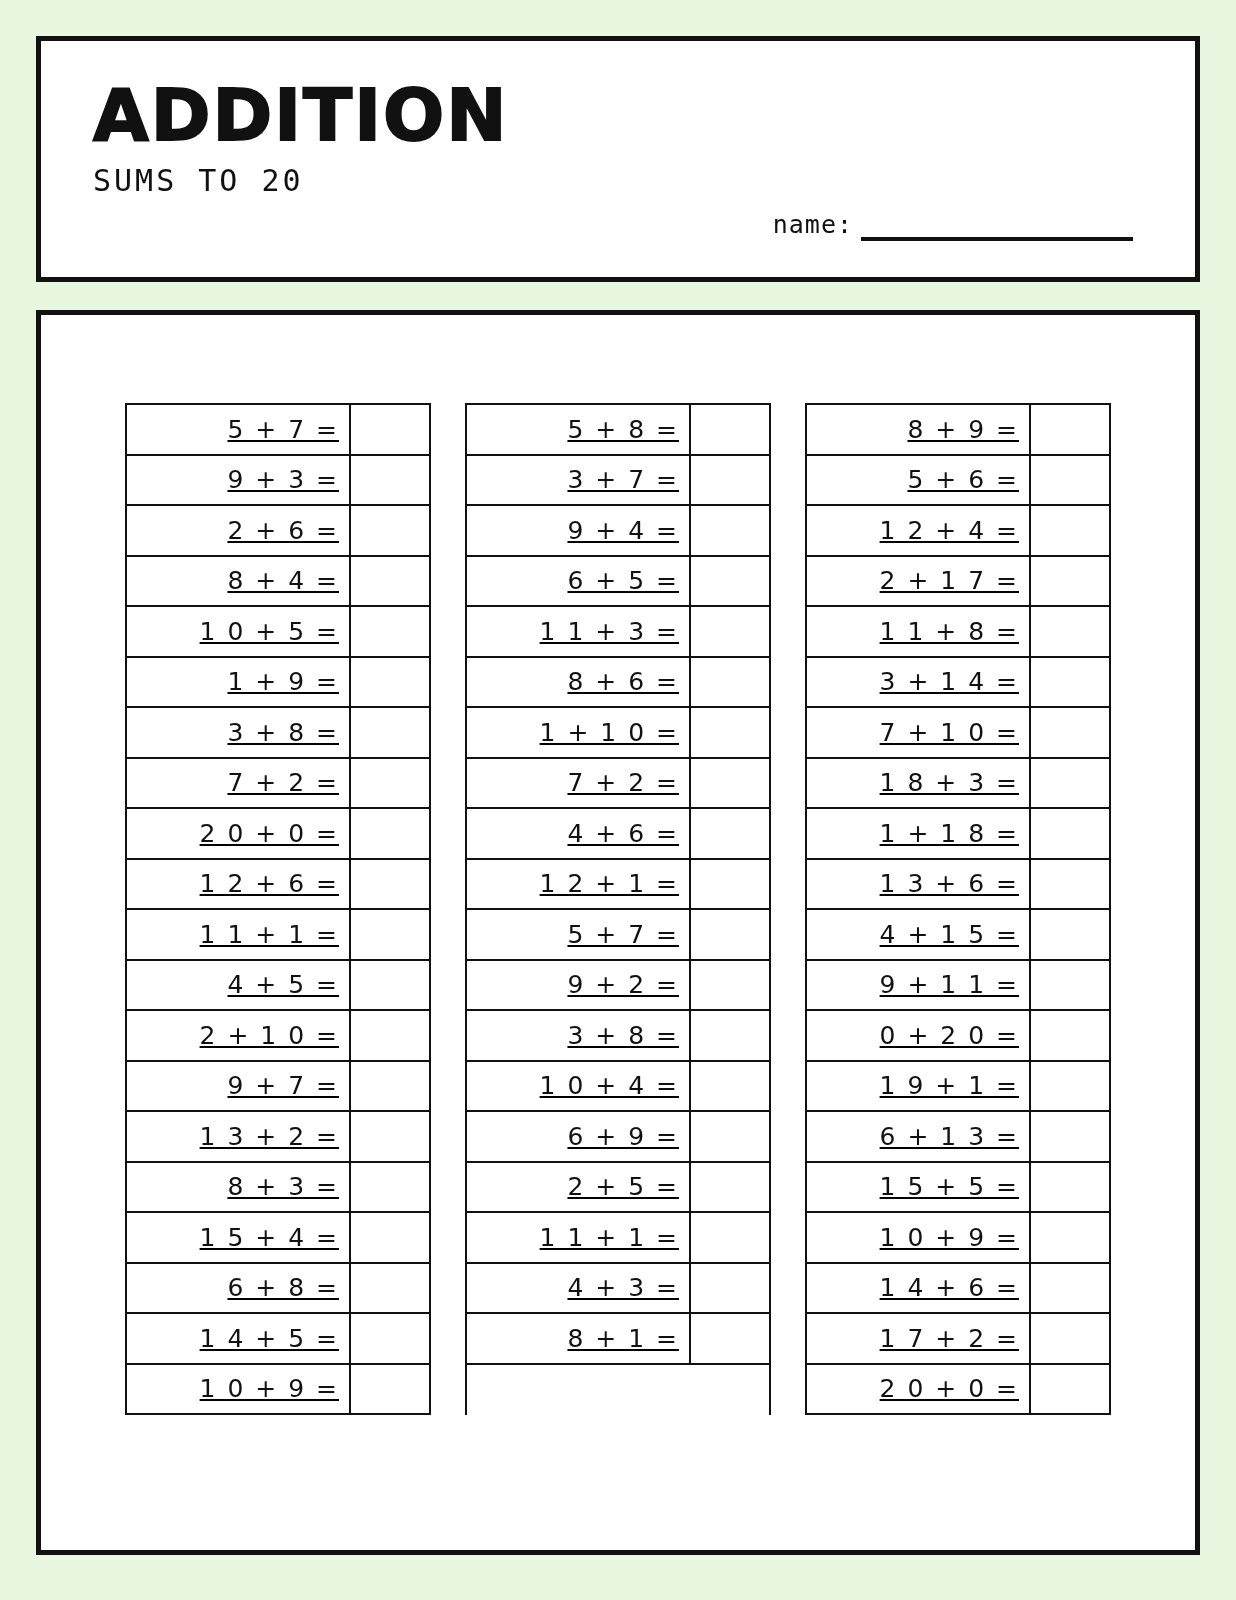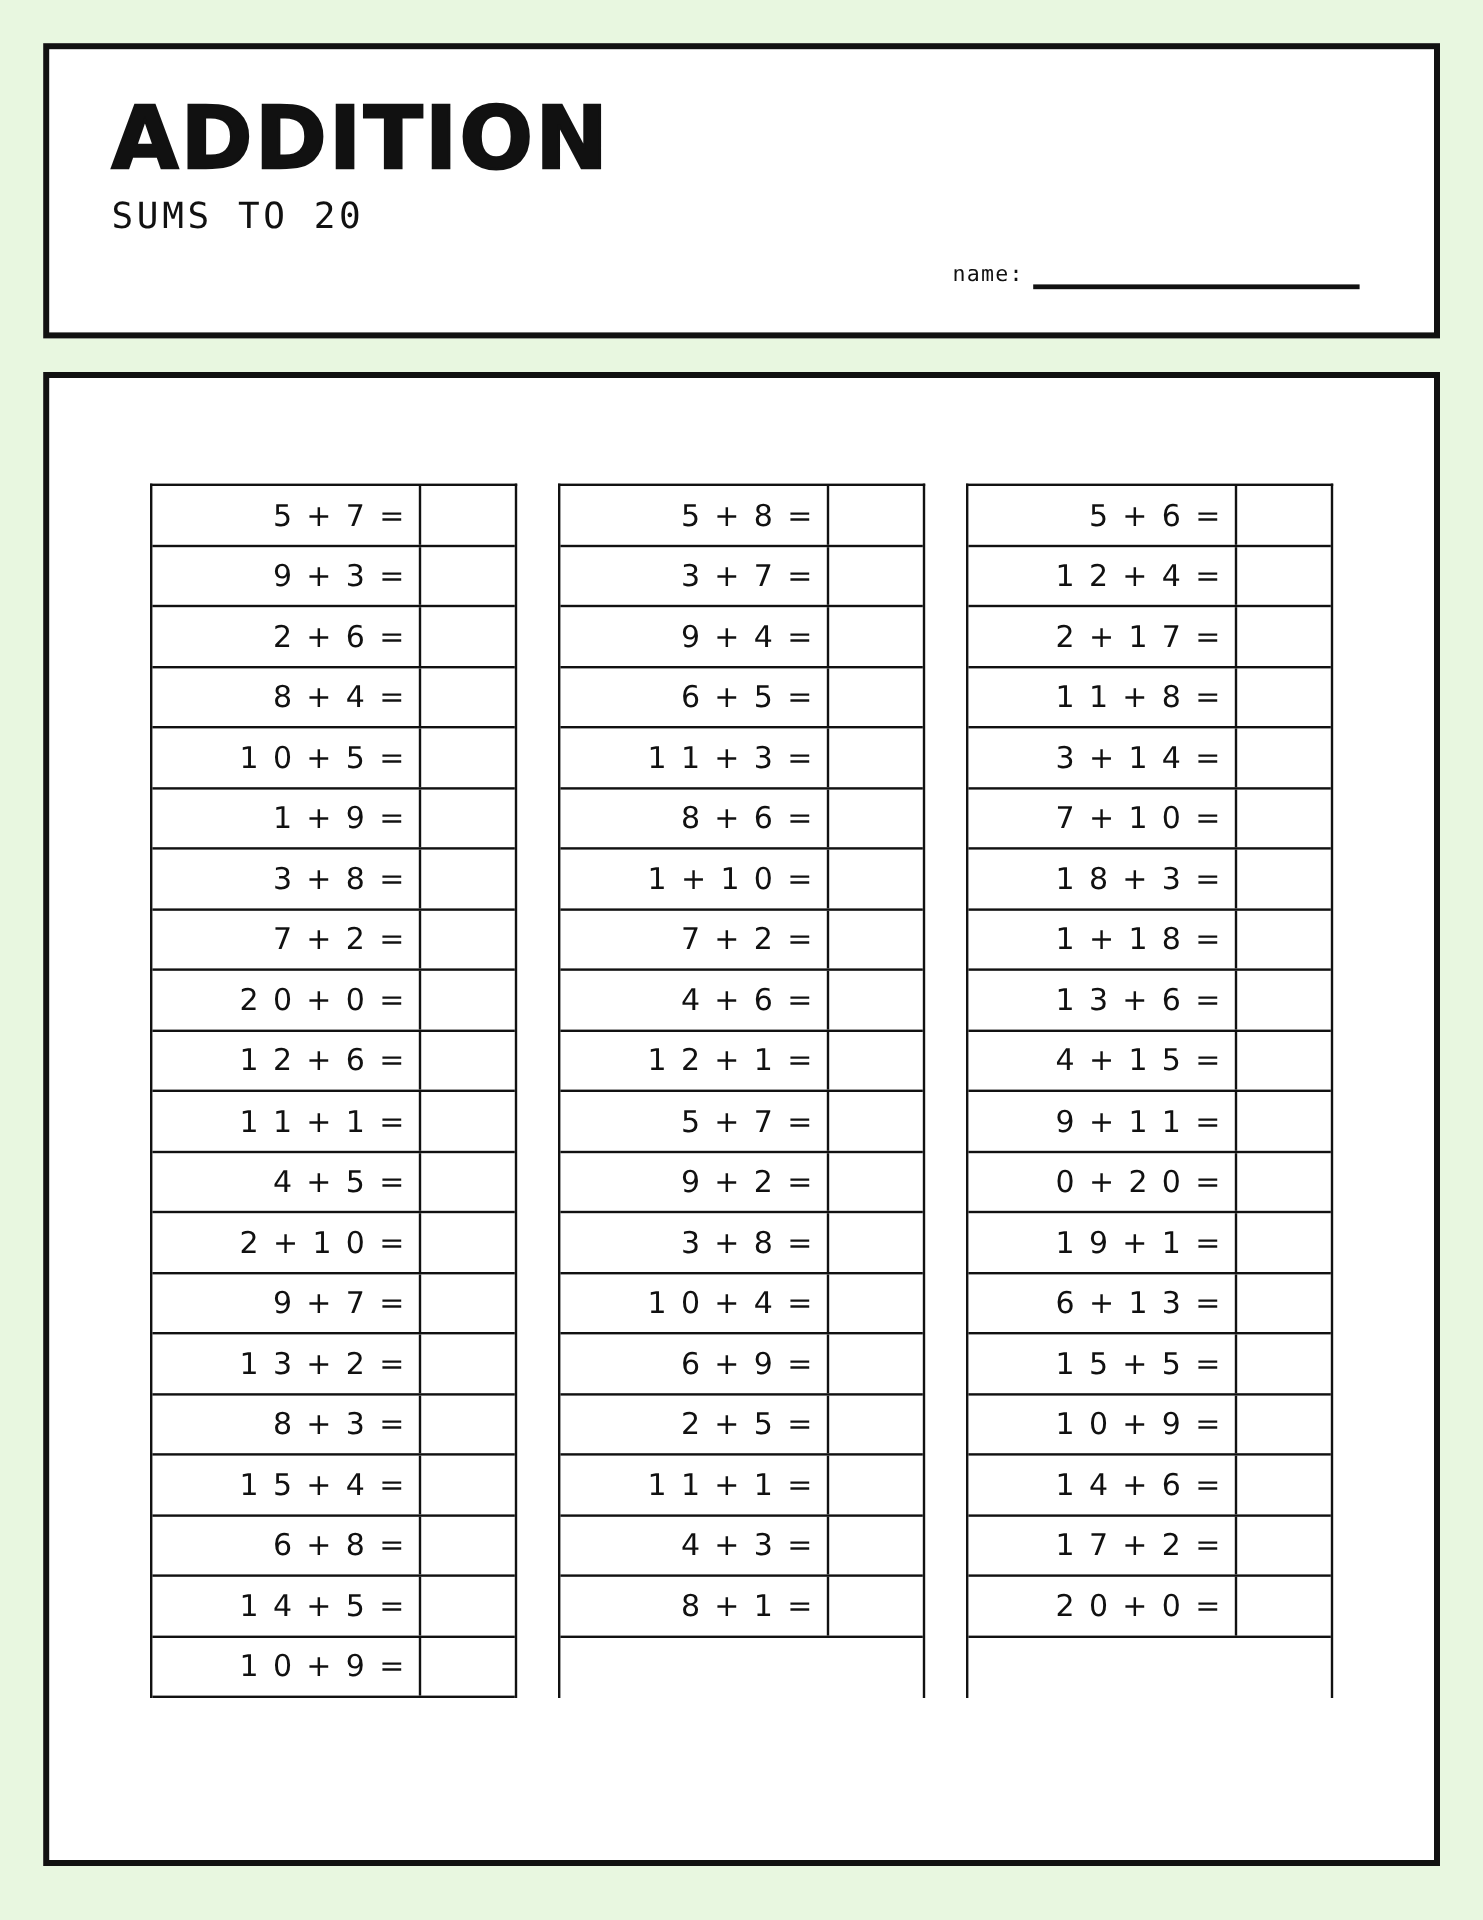--- a/index.html
+++ b/index.html
@@ -50,40 +50,41 @@
   .name-block {
     position: absolute;
     right: 62px;
     bottom: 36px;
     display: flex;
     align-items: flex-end;
     gap: 8px;
   }
   .name-label {
     font-family: "DejaVu Sans Mono", monospace;
-    font-size: 18px;
+    font-size: 25px;
     color: #111;
     letter-spacing: 1px;
     padding-bottom: 2px;
   }
   .name-rule {
     width: 272px;
     border-bottom: 4px solid #111;
     height: 4px;
   }
 
   
   .body-panel {
     box-sizing: border-box;
     border: 5px solid #111;
     background: #fff;
     margin-top: 28px;
     height: 1245px;
     padding: 88px 0 0 0;
     position: relative;
+    text-decoration: underline;
   }
   .columns {
     display: flex;
     justify-content: center;
     gap: 34px;
   }
   .column {
     width: 306px;
     border: 2px solid #111;
     border-bottom: none;
@@ -286,20 +287,24 @@
             <div class="problem">4 + 3 =</div>
             <div class="answer"></div>
           </div>
           <div class="row">
             <div class="problem">8 + 1 =</div>
             <div class="answer"></div>
           </div>
         </div>
         <div class="column">
           <div class="row">
+            <div class="problem">8 + 9 =</div>
+            <div class="answer"></div>
+          </div>
+          <div class="row">
             <div class="problem">5 + 6 =</div>
             <div class="answer"></div>
           </div>
           <div class="row">
             <div class="problem">1 2 + 4 =</div>
             <div class="answer"></div>
           </div>
           <div class="row">
             <div class="problem">2 + 1 7 =</div>
             <div class="answer"></div>

